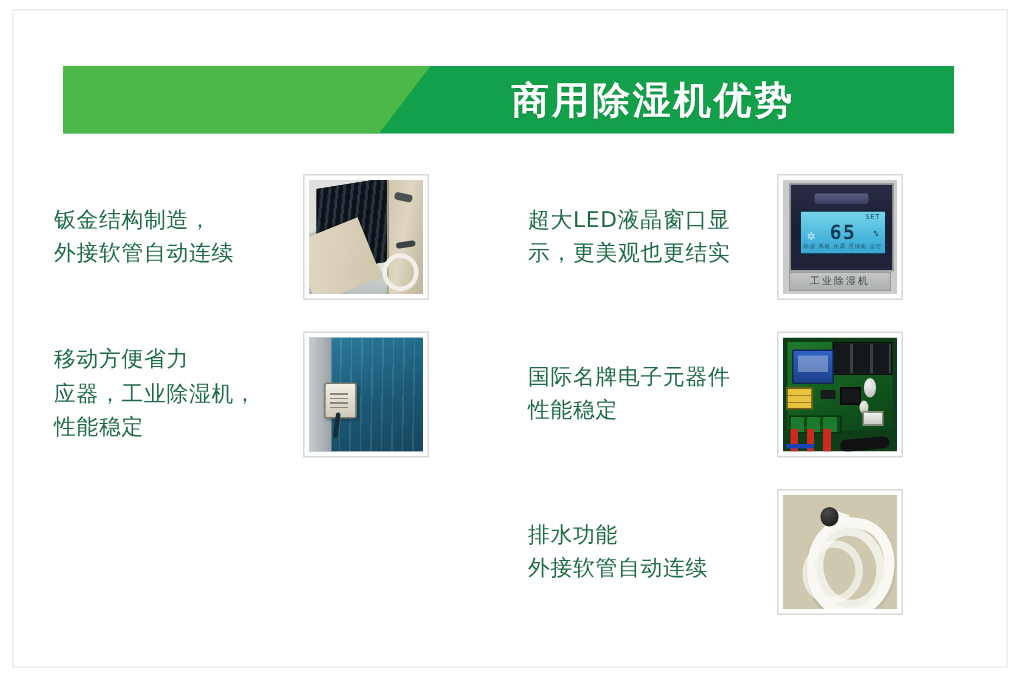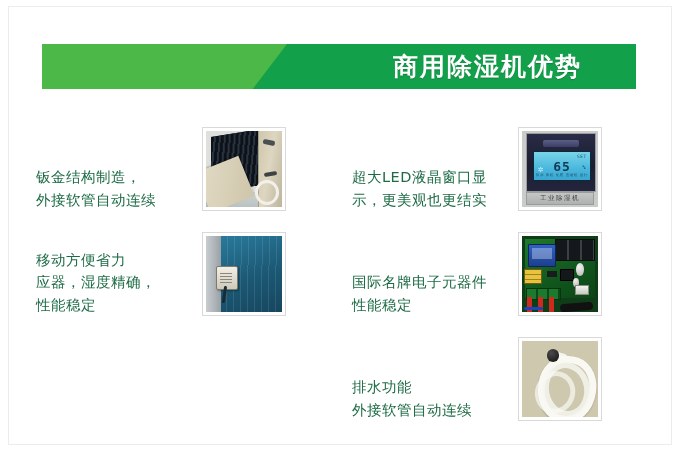--- a/index.html
+++ b/index.html
@@ -31,34 +31,34 @@
     background:#12a04a;
   }
   .banner-light{
     position:absolute;left:0;top:0;width:245px;height:100%;
     background:#4cb848;
     clip-path:polygon(0 0, 100% 0, 86% 100%, 0 100%);
   }
   .banner-title{
     position:absolute;left:0;top:0;width:100%;height:100%;
     display:flex;align-items:center;justify-content:flex-end;
-    padding-right:54px;box-sizing:border-box;
+    padding-right:106px;box-sizing:border-box;
     color:#ffffff;
     font-size:25px;font-weight:bold;letter-spacing:2px;
     font-family:"DejaVu Sans","Liberation Sans",sans-serif;
     text-shadow:0 1px 1px rgba(0,0,0,.18);
   }
 
   
   .grid{
     position:absolute;left:0;top:100px;width:680px;height:320px;
   }
   .cell{
     position:absolute;width:300px;height:106px;
-    display:flex;align-items:flex-end;
+    display:flex;align-items:center;
   }
   .col-l{left:36px;}
   .col-r{left:352px;}
   .row-1{top:5px;}
   .row-2{top:110px;}
   .row-3{top:215px;}
 
   .cell-text{
     width:160px;
     color:#1d6b45;
@@ -383,21 +383,21 @@
             </div>
             <div class="brand">工业除湿机</div>
           </div>
         </div>
       </div>
     </div>
 
     <div class="cell col-l row-2">
       <div class="cell-text">
         <span class="ln">移动方便省力</span>
-        <span class="ln">应器，湿度精确，</span>
+        <span class="ln">应器，工业除湿机，</span>
         <span class="ln">性能稳定</span>
       </div>
       <div class="thumb">
         <div class="thumb-inner">
           <div class="ph-sensor">
             <div class="fins"></div>
             <div class="bracket"></div>
             <div class="probe"></div>
             <div class="wire"></div>
           </div>

